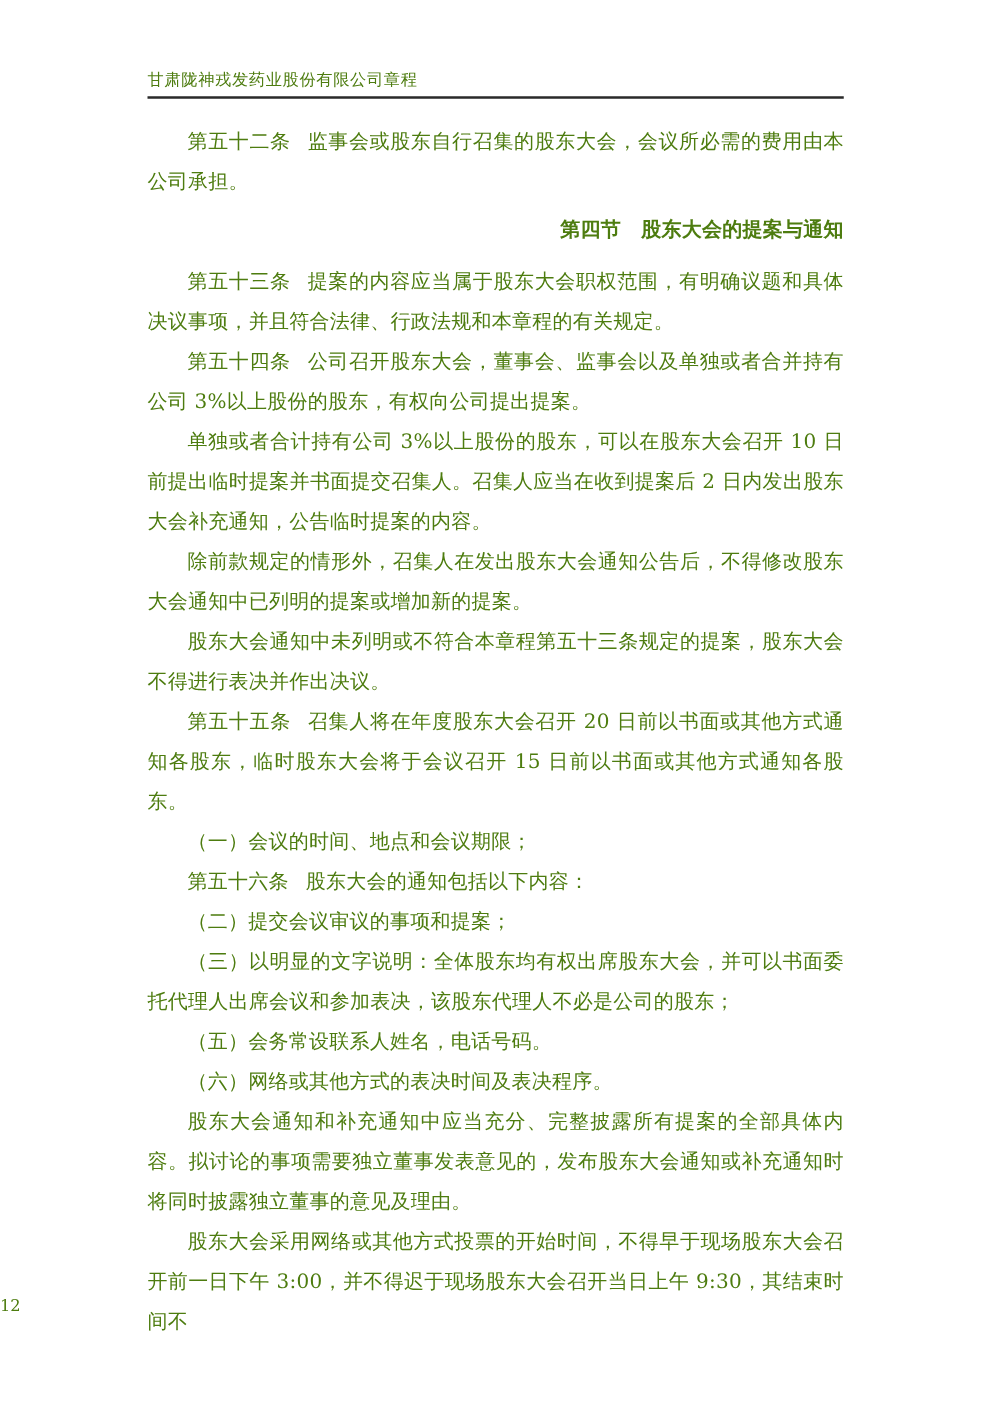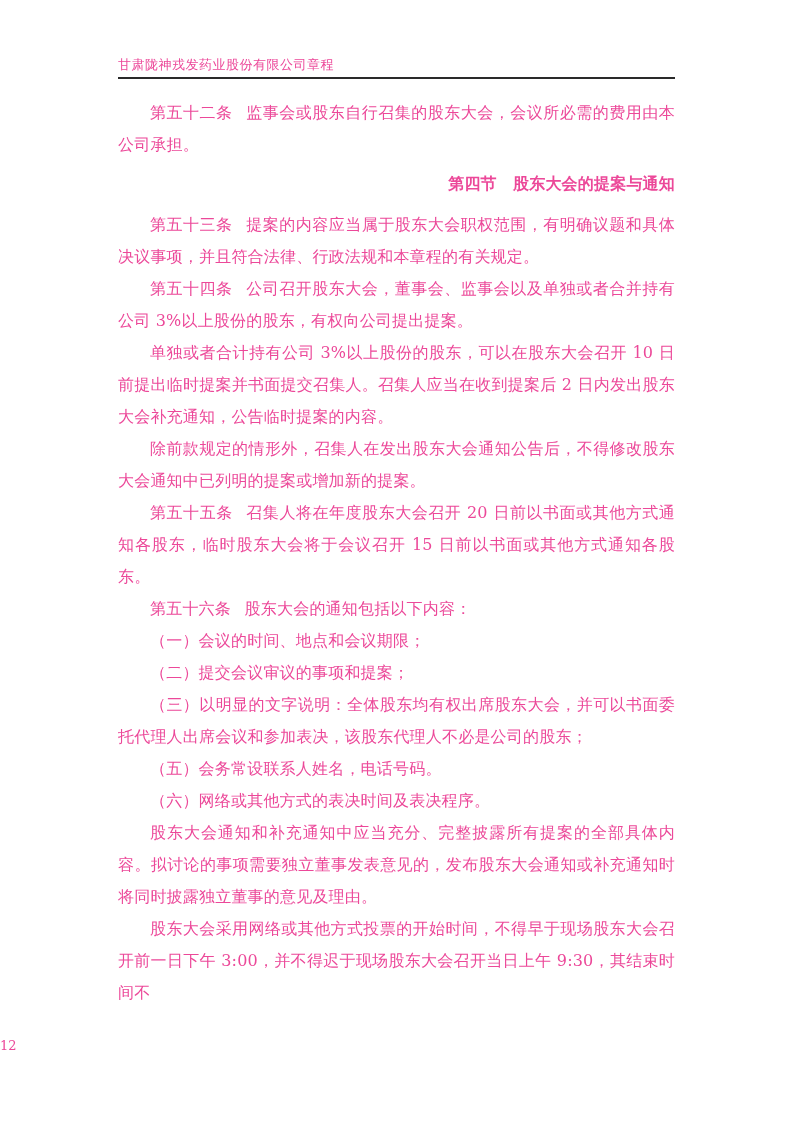--- a/index.html
+++ b/index.html
@@ -6,21 +6,21 @@
     margin: 0;
     padding: 0;
     background: #ffffff;
   }
   .page {
     position: relative;
     width: 793px;
     height: 1122px;
     background: #ffffff;
     font-family: "DejaVu Serif", "Liberation Serif", serif;
-    color: #ec4899;
+    color: #4d7c0f;
     overflow: hidden;
   }
   .header-zone {
     position: absolute;
     top: 56px;
     left: 118px;
     width: 557px;
     font-size: 13px;
     line-height: 17px;
     padding-bottom: 4px;
@@ -71,23 +71,24 @@
     <span>甘肃陇神戎发药业股份有限公司章程</span>
   </div>
 
   <div class="content">
       <p><span class="lead">第五十二条</span><span>监事会或股东自行召集的股东大会，会议所必需的费用由本公司承担。</span></p>
       <h2 class="section-heading">第四节　股东大会的提案与通知</h2>
       <p><span class="lead">第五十三条</span><span>提案的内容应当属于股东大会职权范围，有明确议题和具体决议事项，并且符合法律、行政法规和本章程的有关规定。</span></p>
       <p><span class="lead">第五十四条</span><span>公司召开股东大会，董事会、监事会以及单独或者合并持有公司 3%以上股份的股东，有权向公司提出提案。</span></p>
       <p>单独或者合计持有公司 3%以上股份的股东，可以在股东大会召开 10 日前提出临时提案并书面提交召集人。召集人应当在收到提案后 2 日内发出股东大会补充通知，公告临时提案的内容。</p>
       <p>除前款规定的情形外，召集人在发出股东大会通知公告后，不得修改股东大会通知中已列明的提案或增加新的提案。</p>
+      <p>股东大会通知中未列明或不符合本章程第五十三条规定的提案，股东大会不得进行表决并作出决议。</p>
       <p><span class="lead">第五十五条</span><span>召集人将在年度股东大会召开 20 日前以书面或其他方式通知各股东，临时股东大会将于会议召开 15 日前以书面或其他方式通知各股东。</span></p>
+      <p>（一）会议的时间、地点和会议期限；</p>
       <p><span class="lead">第五十六条</span><span>股东大会的通知包括以下内容：</span></p>
-      <p>（一）会议的时间、地点和会议期限；</p>
       <p>（二）提交会议审议的事项和提案；</p>
       <p>（三）以明显的文字说明：全体股东均有权出席股东大会，并可以书面委托代理人出席会议和参加表决，该股东代理人不必是公司的股东；</p>
       <p>（五）会务常设联系人姓名，电话号码。</p>
       <p>（六）网络或其他方式的表决时间及表决程序。</p>
       <p>股东大会通知和补充通知中应当充分、完整披露所有提案的全部具体内容。拟讨论的事项需要独立董事发表意见的，发布股东大会通知或补充通知时将同时披露独立董事的意见及理由。</p>
       <p>股东大会采用网络或其他方式投票的开始时间，不得早于现场股东大会召开前一日下午 3:00，并不得迟于现场股东大会召开当日上午 9:30，其结束时间不</p>
     </div>
 
   <div class="page-footer">
     <span>12</span>

